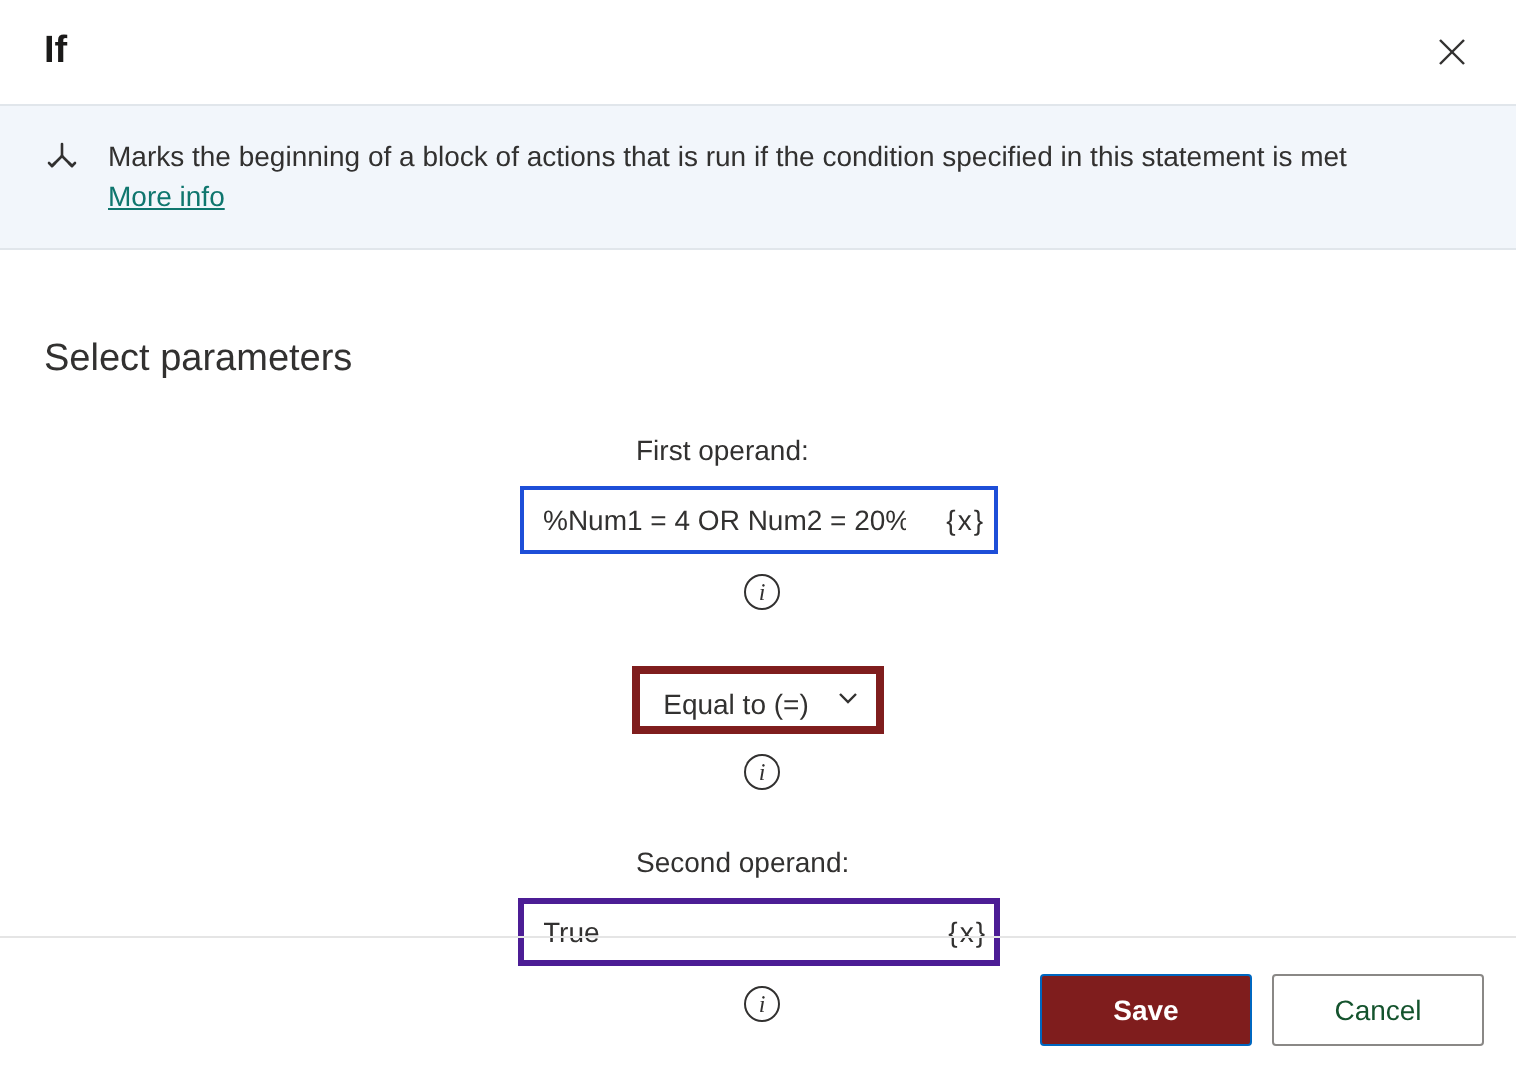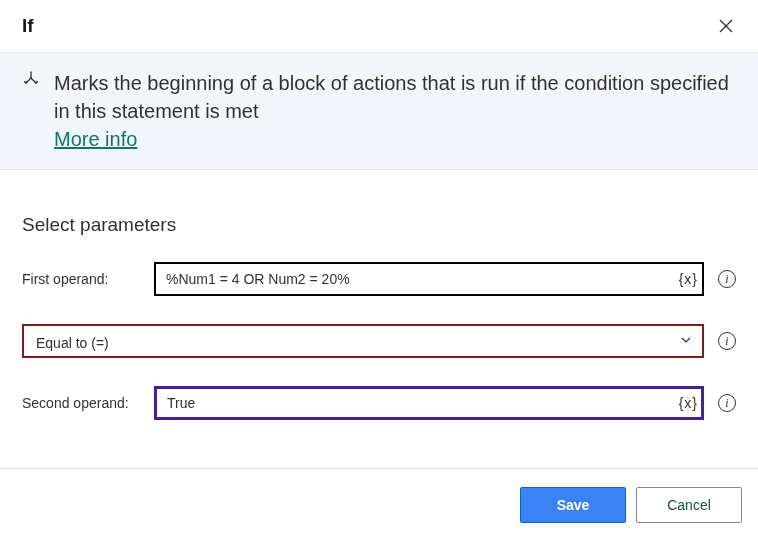--- a/index.html
+++ b/index.html
@@ -47,21 +47,21 @@
       padding: 16px 22px;
       display: flex;
       align-items: flex-start;
       gap: 14px;
     }
     .banner-icon {
       flex-shrink: 0;
       margin-top: 2px;
     }
     .banner-text {
-      font-size: 20px;
+      font-size: 14px;
       line-height: 1.4;
       color: #323130;
     }
     .more-info-link {
       color: #0f766e;
       text-decoration: underline;
       cursor: pointer;
     }
     .content {
       padding: 28px 22px 20px 22px;
@@ -71,20 +71,21 @@
       font-weight: 400;
       color: #323130;
       margin-bottom: 26px;
       margin-top: 16px;
     }
     .form-row {
       display: flex;
       align-items: center;
       margin-bottom: 28px;
       gap: 10px;
+      flex-direction: column;
     }
     .label {
       width: 122px;
       font-size: 14px;
       color: #323130;
       flex-shrink: 0;
     }
     .input-wrapper {
       flex: 1;
       position: relative;
@@ -95,42 +96,42 @@
       width: 100%;
       height: 34px;
       border: 3px solid #4c1d95;
       padding: 0 44px 0 10px;
       font-size: 14px;
       font-family: inherit;
       color: #323130;
       outline: none;
     }
     .text-input.focused {
-      border: 2px solid #000000;
+      border: 2px solid #1d4ed8;
     }
     .var-btn {
       position: absolute;
       right: 6px;
       top: 50%;
       transform: translateY(-50%);
       font-size: 14px;
       font-weight: 500;
       letter-spacing: 1px;
       color: #323130;
       cursor: pointer;
       user-select: none;
     }
     .select-wrapper {
       flex: 1;
       position: relative;
     }
     .select-input {
       width: 100%;
       height: 34px;
-      border: 2px solid #7f1d1d;
+      border: 4px solid #7f1d1d;
       padding: 4px 34px 0 12px;
       font-size: 14px;
       font-family: inherit;
       color: #323130;
       background: #fff;
       appearance: none;
       outline: none;
       cursor: pointer;
       display: flex;
       align-items: center;
@@ -172,21 +173,21 @@
     .btn {
       min-width: 106px;
       height: 36px;
       font-size: 14px;
       font-family: inherit;
       border-radius: 2px;
       cursor: pointer;
       padding: 0 16px;
     }
     .btn-primary {
-      background: #3b82f6;
+      background: #7f1d1d;
       color: #fff;
       border: 1px solid #0067c0;
       font-weight: 600;
     }
     .btn-secondary {
       background: #fff;
       color: #14532d;
       border: 1px solid #8a8886;
     }
   </style>

